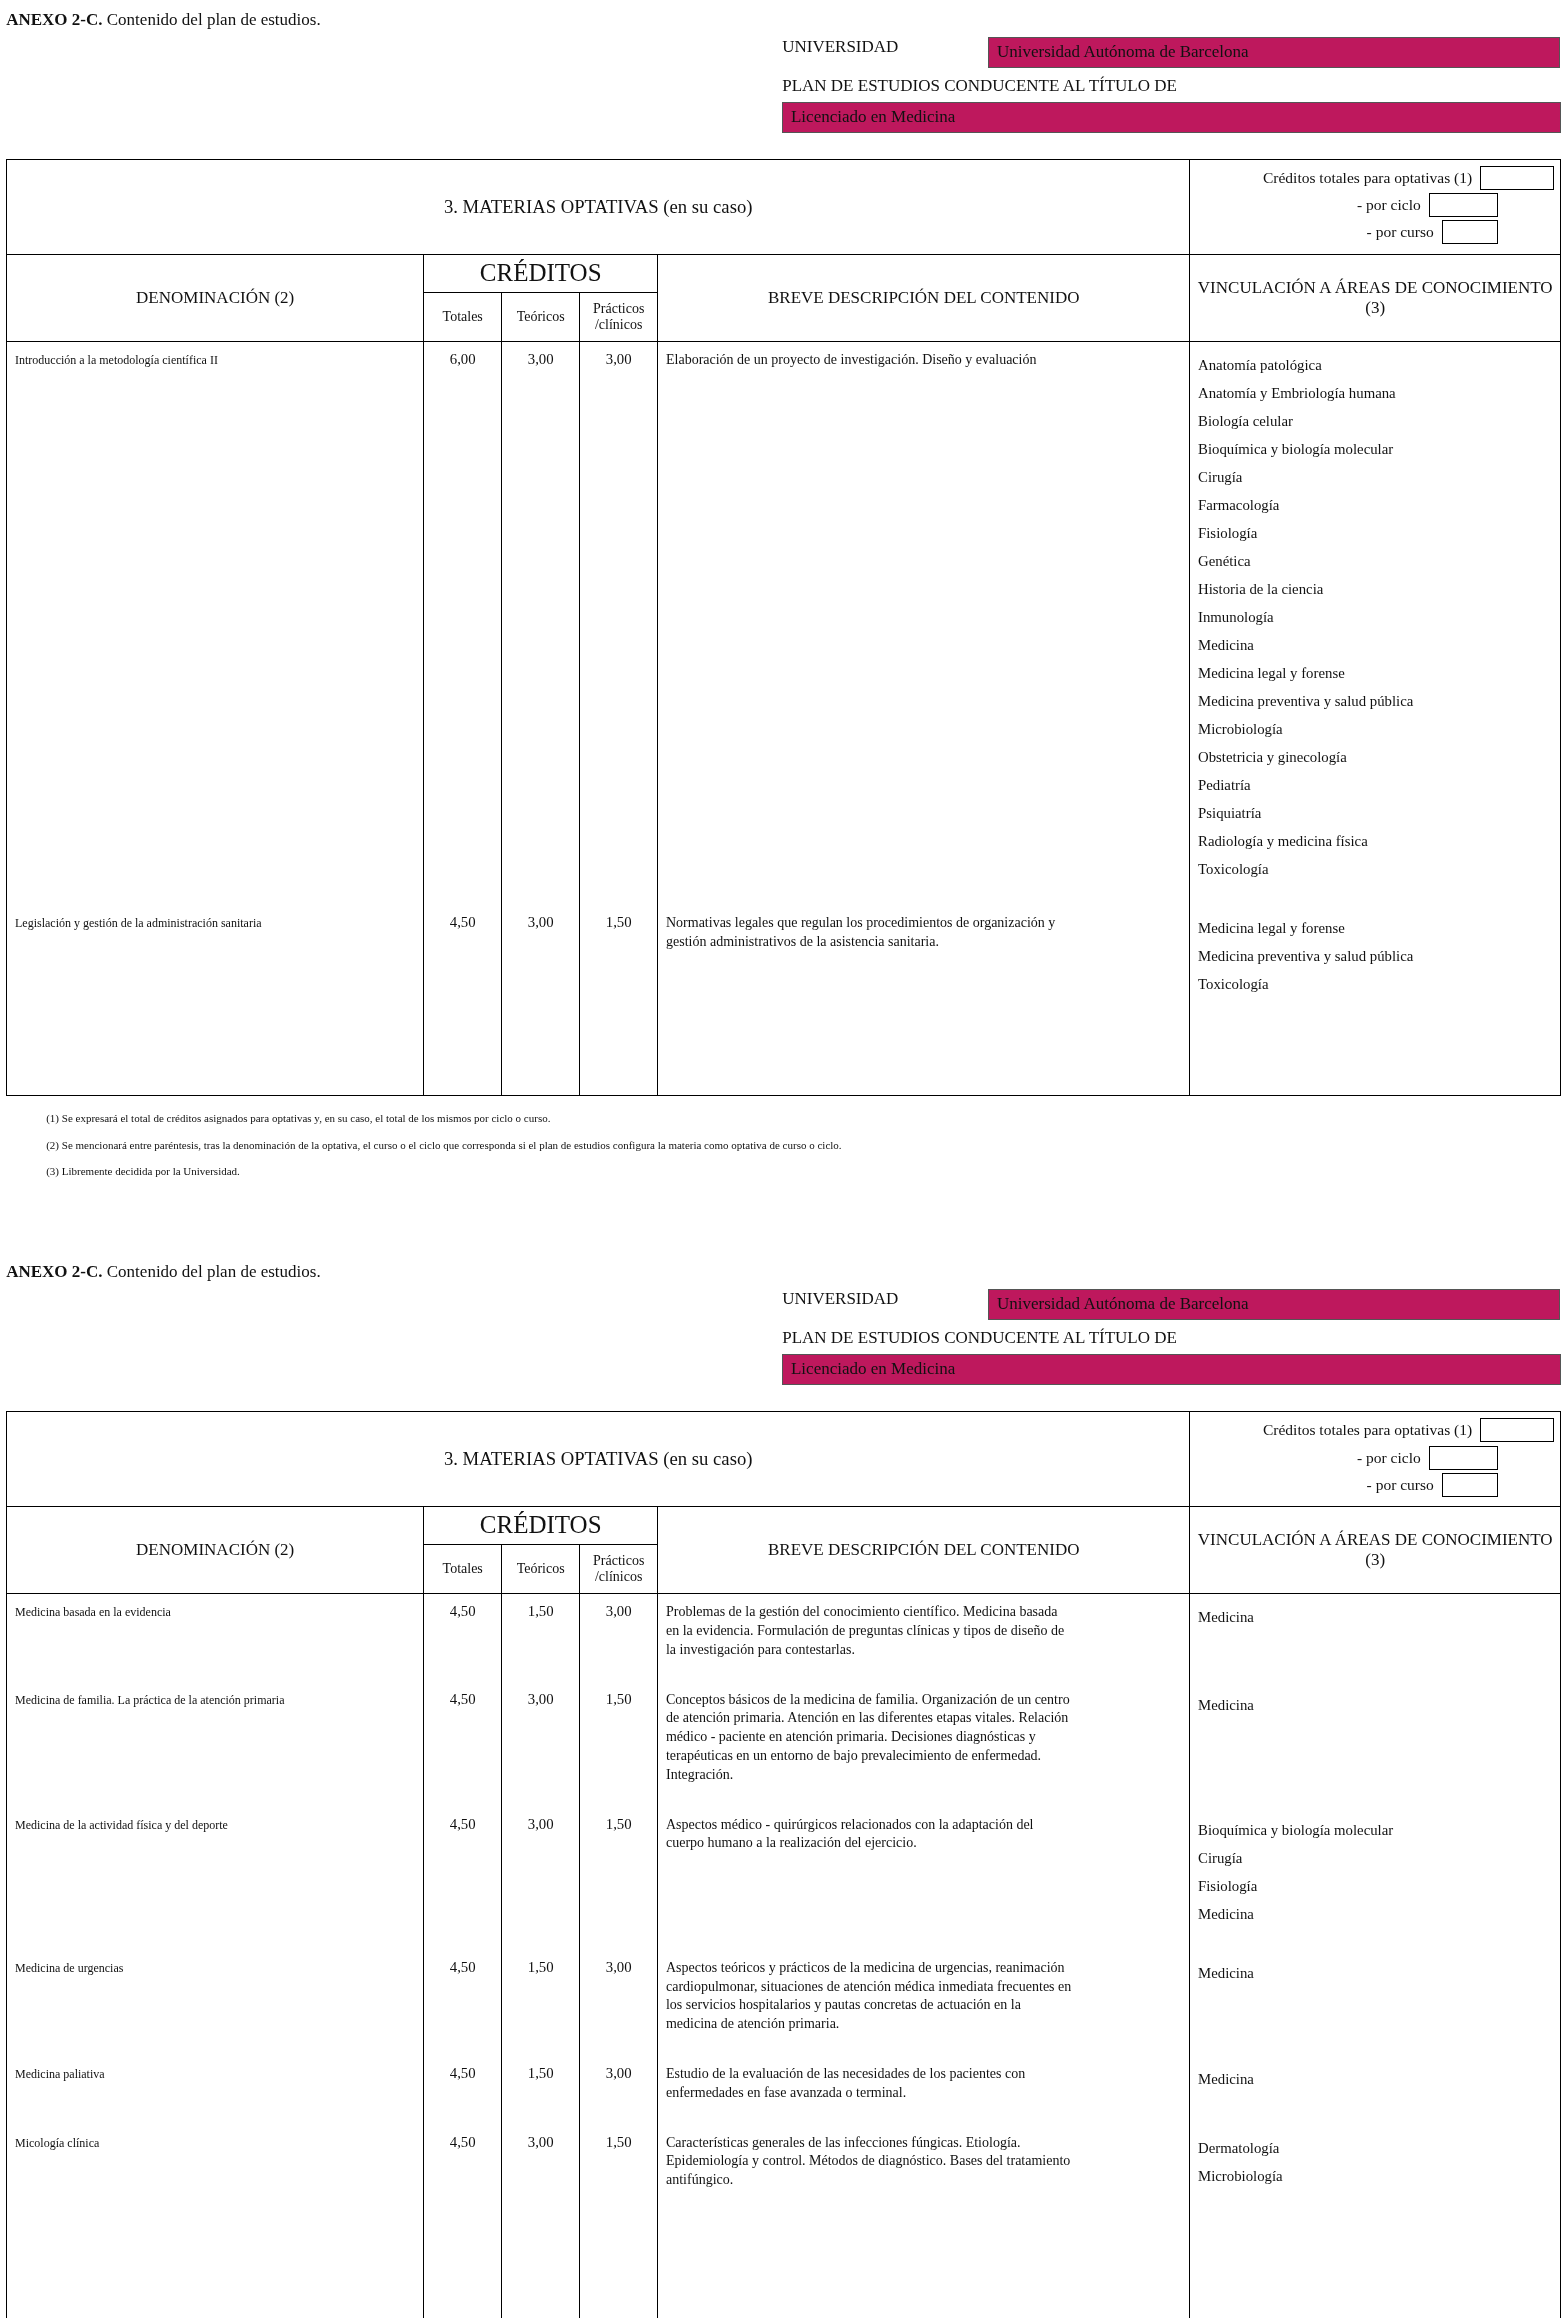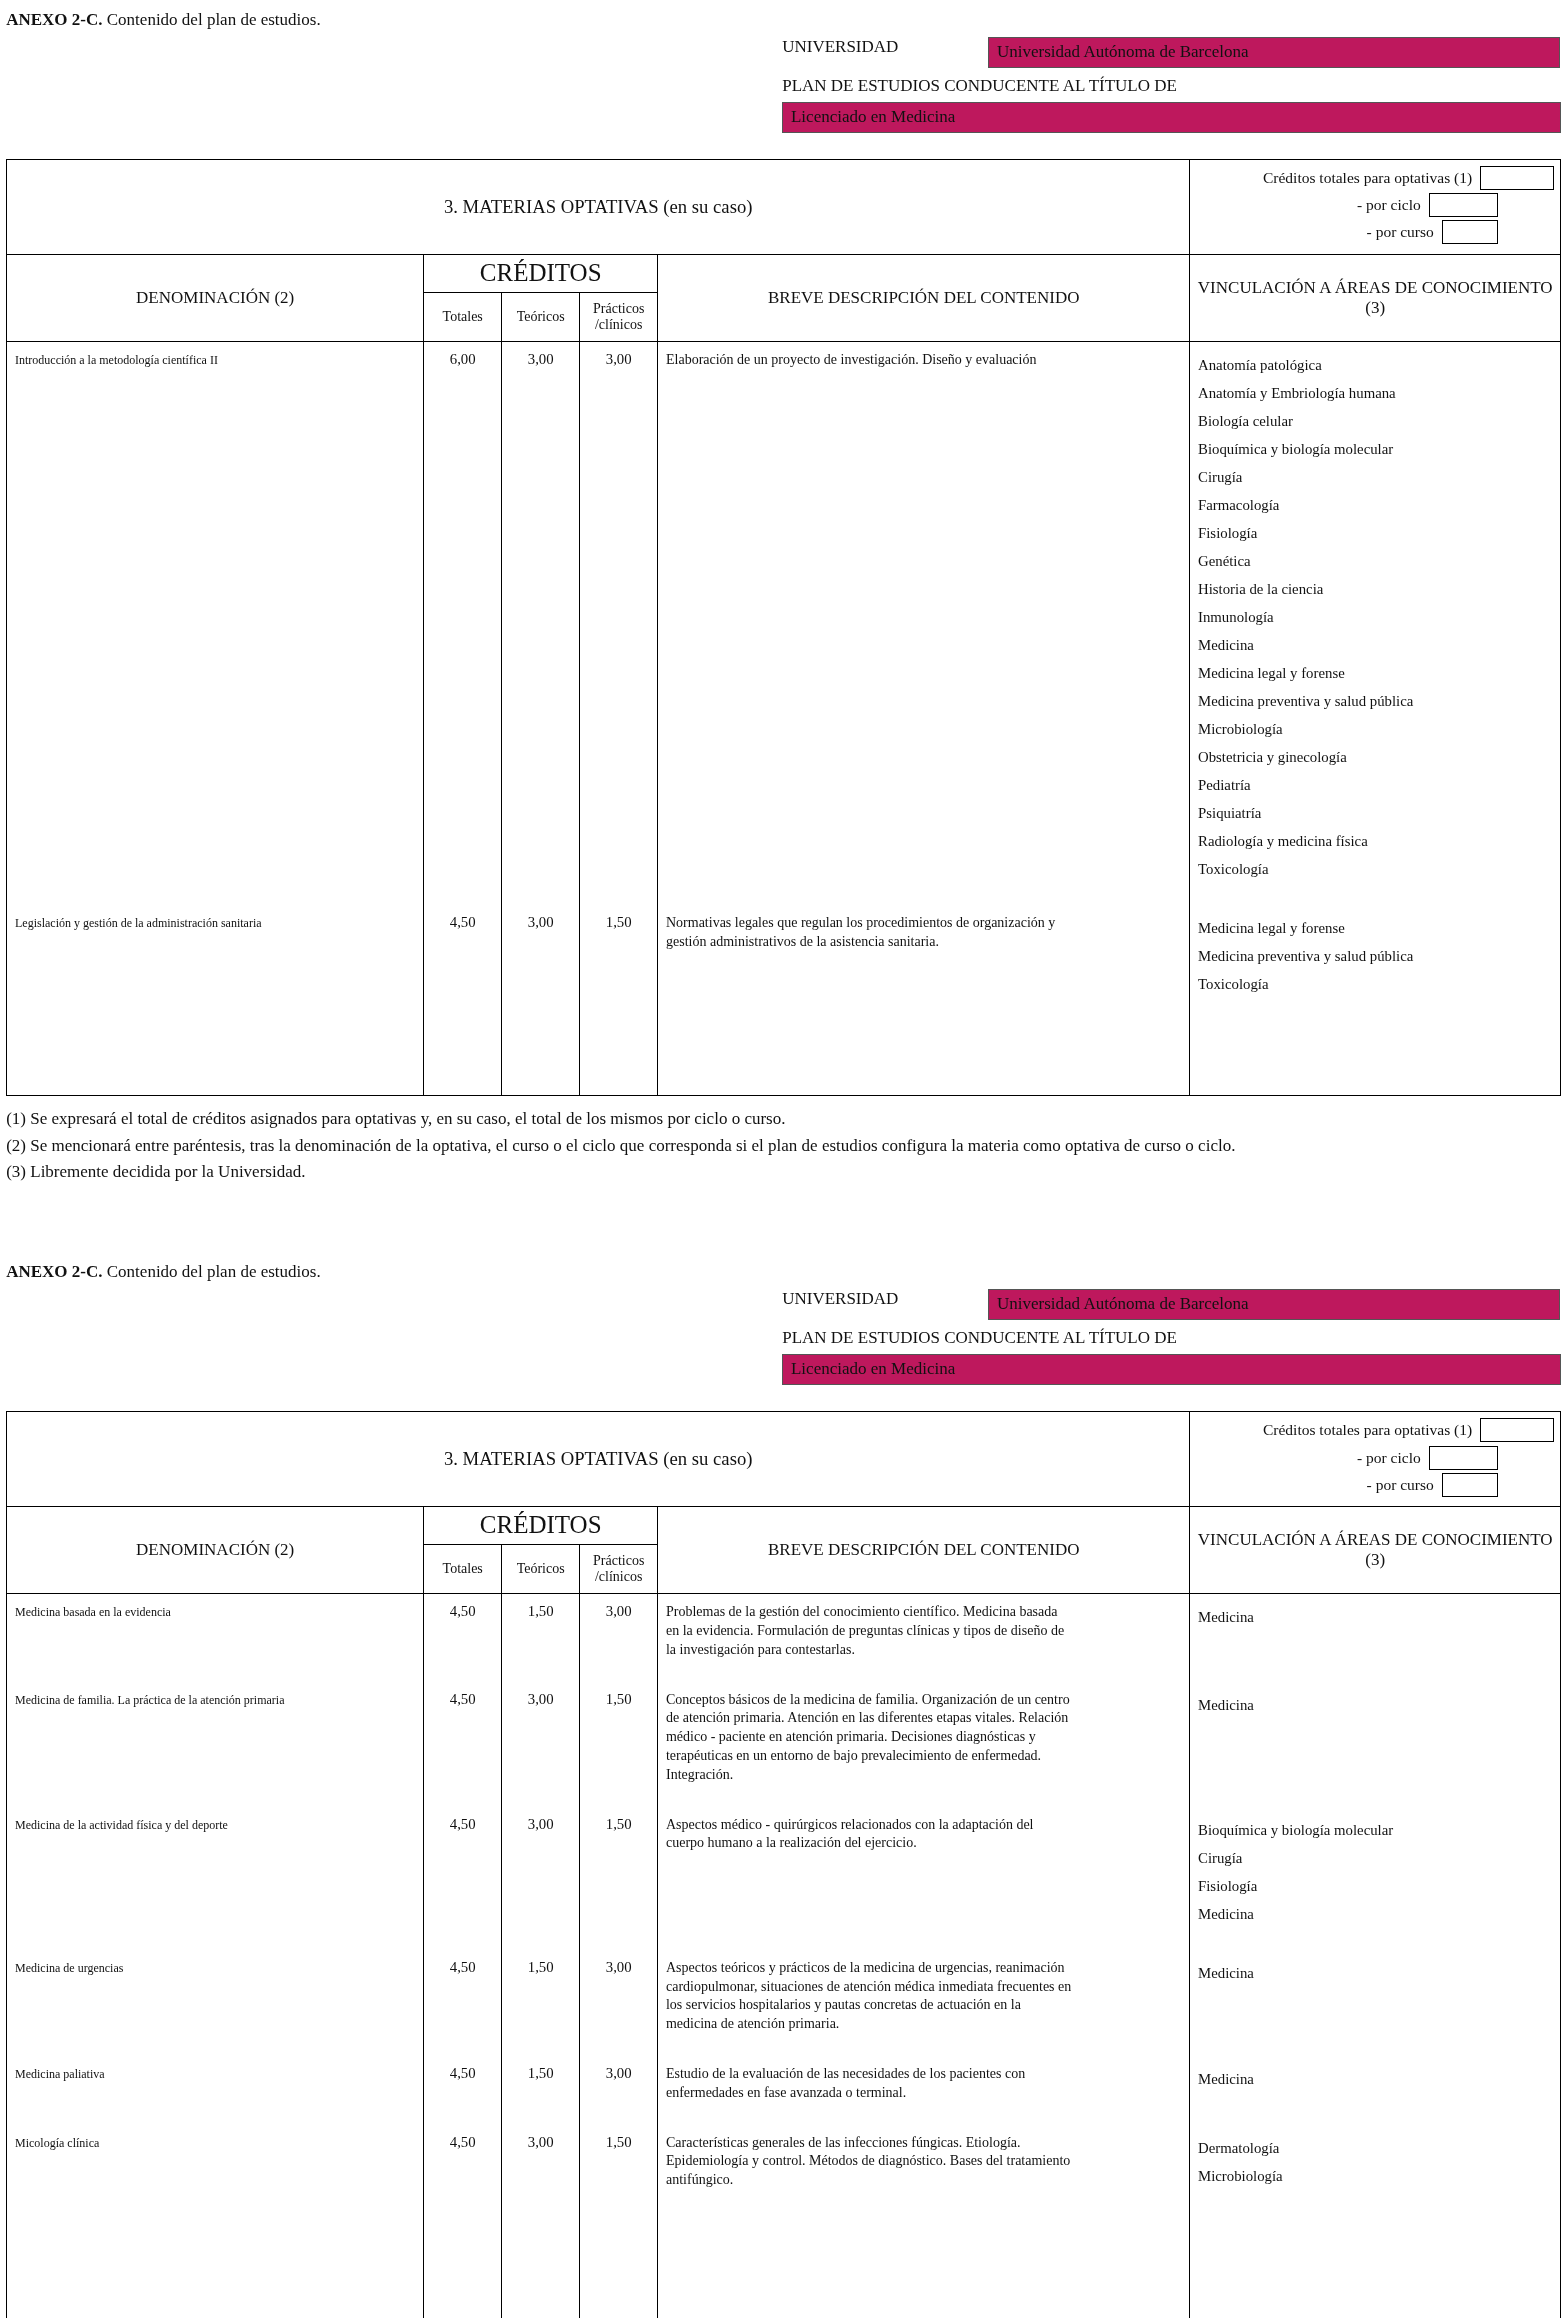--- a/index.html
+++ b/index.html
@@ -107,23 +107,24 @@
   .area-line { font-size: 14.8px; line-height: 28px; white-space: nowrap; }
   td.spacer-cell {
     border-left: 0.8px solid #000;
     border-right: 0.8px solid #000;
     padding: 0;
   }
 
   
   .footnotes { margin-top: 12.4px; }
   .footnotes > div {
-    font-size: 17px;
+    font-size: 11px;
     line-height: 21px;
     margin-bottom: 5.4px;
+    margin-left: 40px;
   }
 </style>
 </head>
 <body>
 
 <div class="page">
 
   <section class="form-section">
     <div class="anexo-line">
       <span class="bold">ANEXO 2-C.</span><span> Contenido del plan de estudios.</span>

